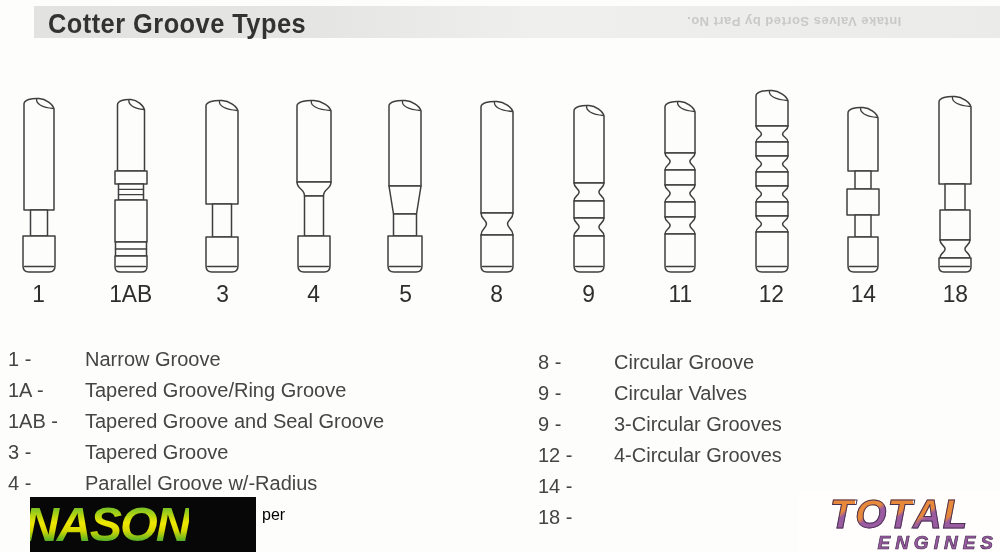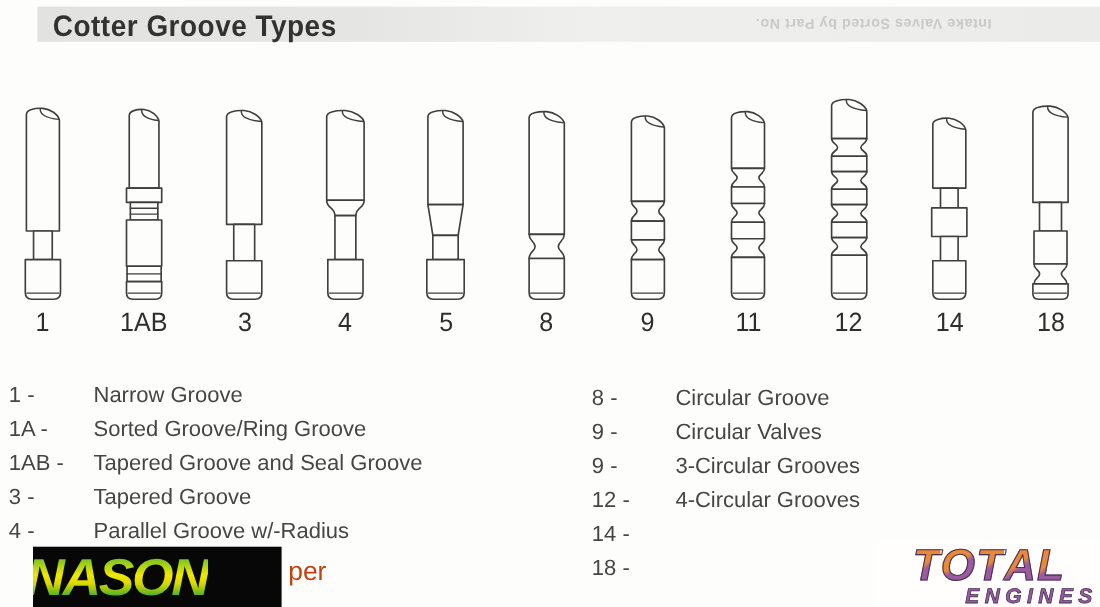--- a/index.html
+++ b/index.html
@@ -40,21 +40,21 @@
   }
   
   .legend{position:absolute;font-size:20px;color:#454545;}
   .legend-left{left:8px;top:344px;}
   .legend-right{left:538px;top:347px;}
   .legend-row{display:flex;height:31px;align-items:center;}
   .legend-num{flex:0 0 77px;white-space:nowrap;}
   .legend-right .legend-num{flex:0 0 76px;}
   .legend-label{white-space:nowrap;}
   .legend-fragment{
-    position:absolute;left:262px;top:506px;font-size:24px;color:#c2410c;
+    position:absolute;left:262px;top:506px;font-size:16px;color:#000000;
   }
   
   .nason{
     position:absolute;left:30px;top:497px;width:226px;height:55px;
     background:#070707;display:flex;align-items:center;justify-content:flex-start;
     overflow:hidden;
   }
   .nason-text{
     font-size:45px;font-weight:900;font-style:italic;letter-spacing:-2px;
     transform:scaleX(1.08) scaleY(1.05);white-space:nowrap;
@@ -252,21 +252,21 @@
     </div>
   </div>
 
 <div class="legend legend-left" id="legend-left">
     <div class="legend-row">
       <span class="legend-num">1 -</span>
       <span class="legend-label">Narrow Groove</span>
     </div>
     <div class="legend-row">
       <span class="legend-num">1A -</span>
-      <span class="legend-label">Sorted Groove/Ring Groove</span>
+      <span class="legend-label">Tapered Groove/Ring Groove</span>
     </div>
     <div class="legend-row">
       <span class="legend-num">1AB -</span>
       <span class="legend-label">Tapered Groove and Seal Groove</span>
     </div>
     <div class="legend-row">
       <span class="legend-num">3 -</span>
       <span class="legend-label">Tapered Groove</span>
     </div>
     <div class="legend-row">

